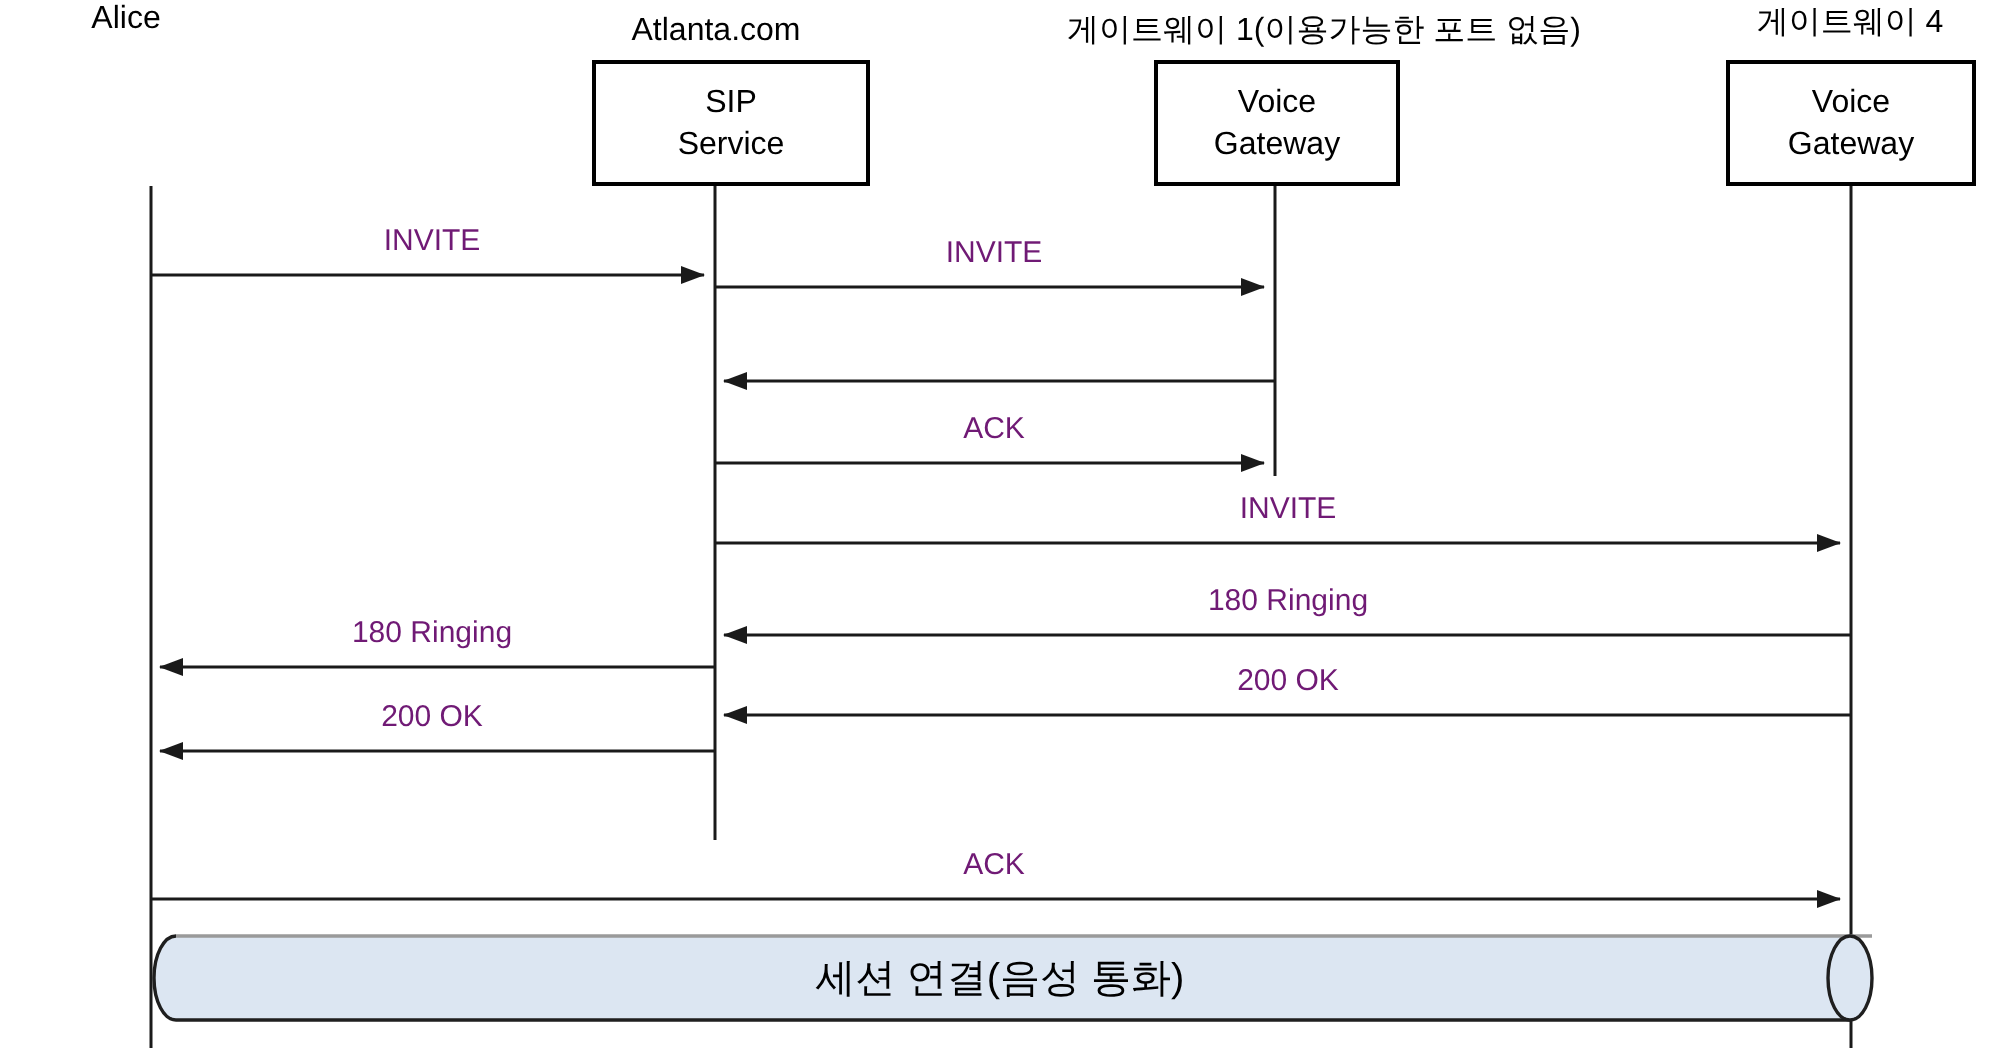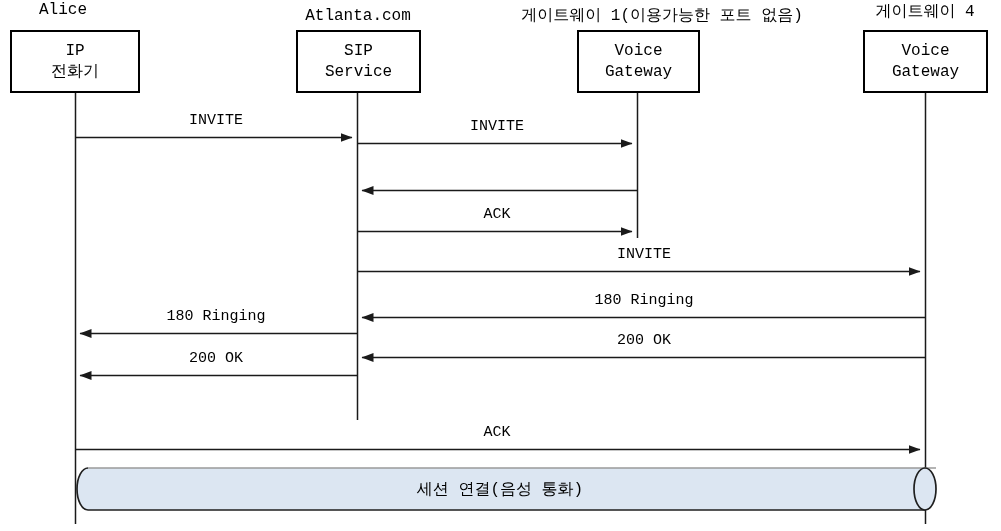--- a/index.html
+++ b/index.html
@@ -1,21 +1,21 @@
 <!DOCTYPE html>
 <html><head>
 <meta charset="utf-8">
 <style>
   html, body { margin: 0; padding: 0; background: #ffffff; }
   .stage {
     position: relative;
     width: 1001px;
     height: 531px;
     background: #ffffff;
-    font-family: Liberation Mono, monospace;
+    font-family: Liberation Sans, sans-serif;
     overflow: hidden;
   }
   .stage svg { position: absolute; left: 0; top: 0; }
   .actor-title {
     position: absolute;
     transform: translateX(-50%);
     font-size: 16px;
     color: #000;
     white-space: nowrap;
   }
@@ -33,26 +33,26 @@
     text-align: center;
     color: #000;
   }
   .msg-layer { position: absolute; left: 0; top: 0; width: 100%; height: 100%; }
   .msg-label {
     position: absolute;
     transform: translateX(-50%);
     font-size: 15px;
     line-height: 20px;
     white-space: nowrap;
-    color: #000000;
+    color: #701a75;
   }
   .session-label {
     position: absolute;
     transform: translate(-50%, -50%);
-    font-size: 16px;
+    font-size: 20px;
     white-space: nowrap;
     color: #000;
   }
 </style>
 </head>
 <body>
 
 <div class="stage">
 
   <svg width="1001" height="531" viewBox="0 0 1001 531">
@@ -79,25 +79,21 @@
       <line x1="925" y1="357.5" x2="362" y2="357.5" stroke="#1a1a1a" stroke-width="1.6" marker-end="url(#arrowhead)"></line>
       <line x1="357" y1="375.5" x2="80" y2="375.5" stroke="#1a1a1a" stroke-width="1.6" marker-end="url(#arrowhead)"></line>
       <line x1="75" y1="449.5" x2="920" y2="449.5" stroke="#1a1a1a" stroke-width="1.6" marker-end="url(#arrowhead)"></line>
     </svg>
 
   <div class="actor-title" style="left: 63px; top: 1px;">Alice</div>
   <div class="actor-title" style="left: 358px; top: 7px; text-align: center;">Atlanta.com</div>
   <div class="actor-title" style="left: 662px; top: 5px;">게이트웨이 1(이용가능한 포트 없음)</div>
   <div class="actor-title" style="left: 925px; top: 1px;">게이트웨이 4</div>
 
-  <div class="actor-box" style="left: 10px; top: 30px; width: 130px; height: 63px;">
-    <div>IP</div>
-    <div>전화기</div>
-  </div>
-  <div class="actor-box" style="left: 296px; top: 30px; width: 125px; height: 63px;">
+  <div class="actor-box" style="left: 296px; top: 30px; width: 139px; height: 63px;">
     <div>SIP</div>
     <div>Service</div>
   </div>
   <div class="actor-box" style="left: 577px; top: 30px; width: 123px; height: 63px;">
     <div>Voice</div>
     <div>Gateway</div>
   </div>
   <div class="actor-box" style="left: 863px; top: 30px; width: 125px; height: 63px;">
     <div>Voice</div>
     <div>Gateway</div>

